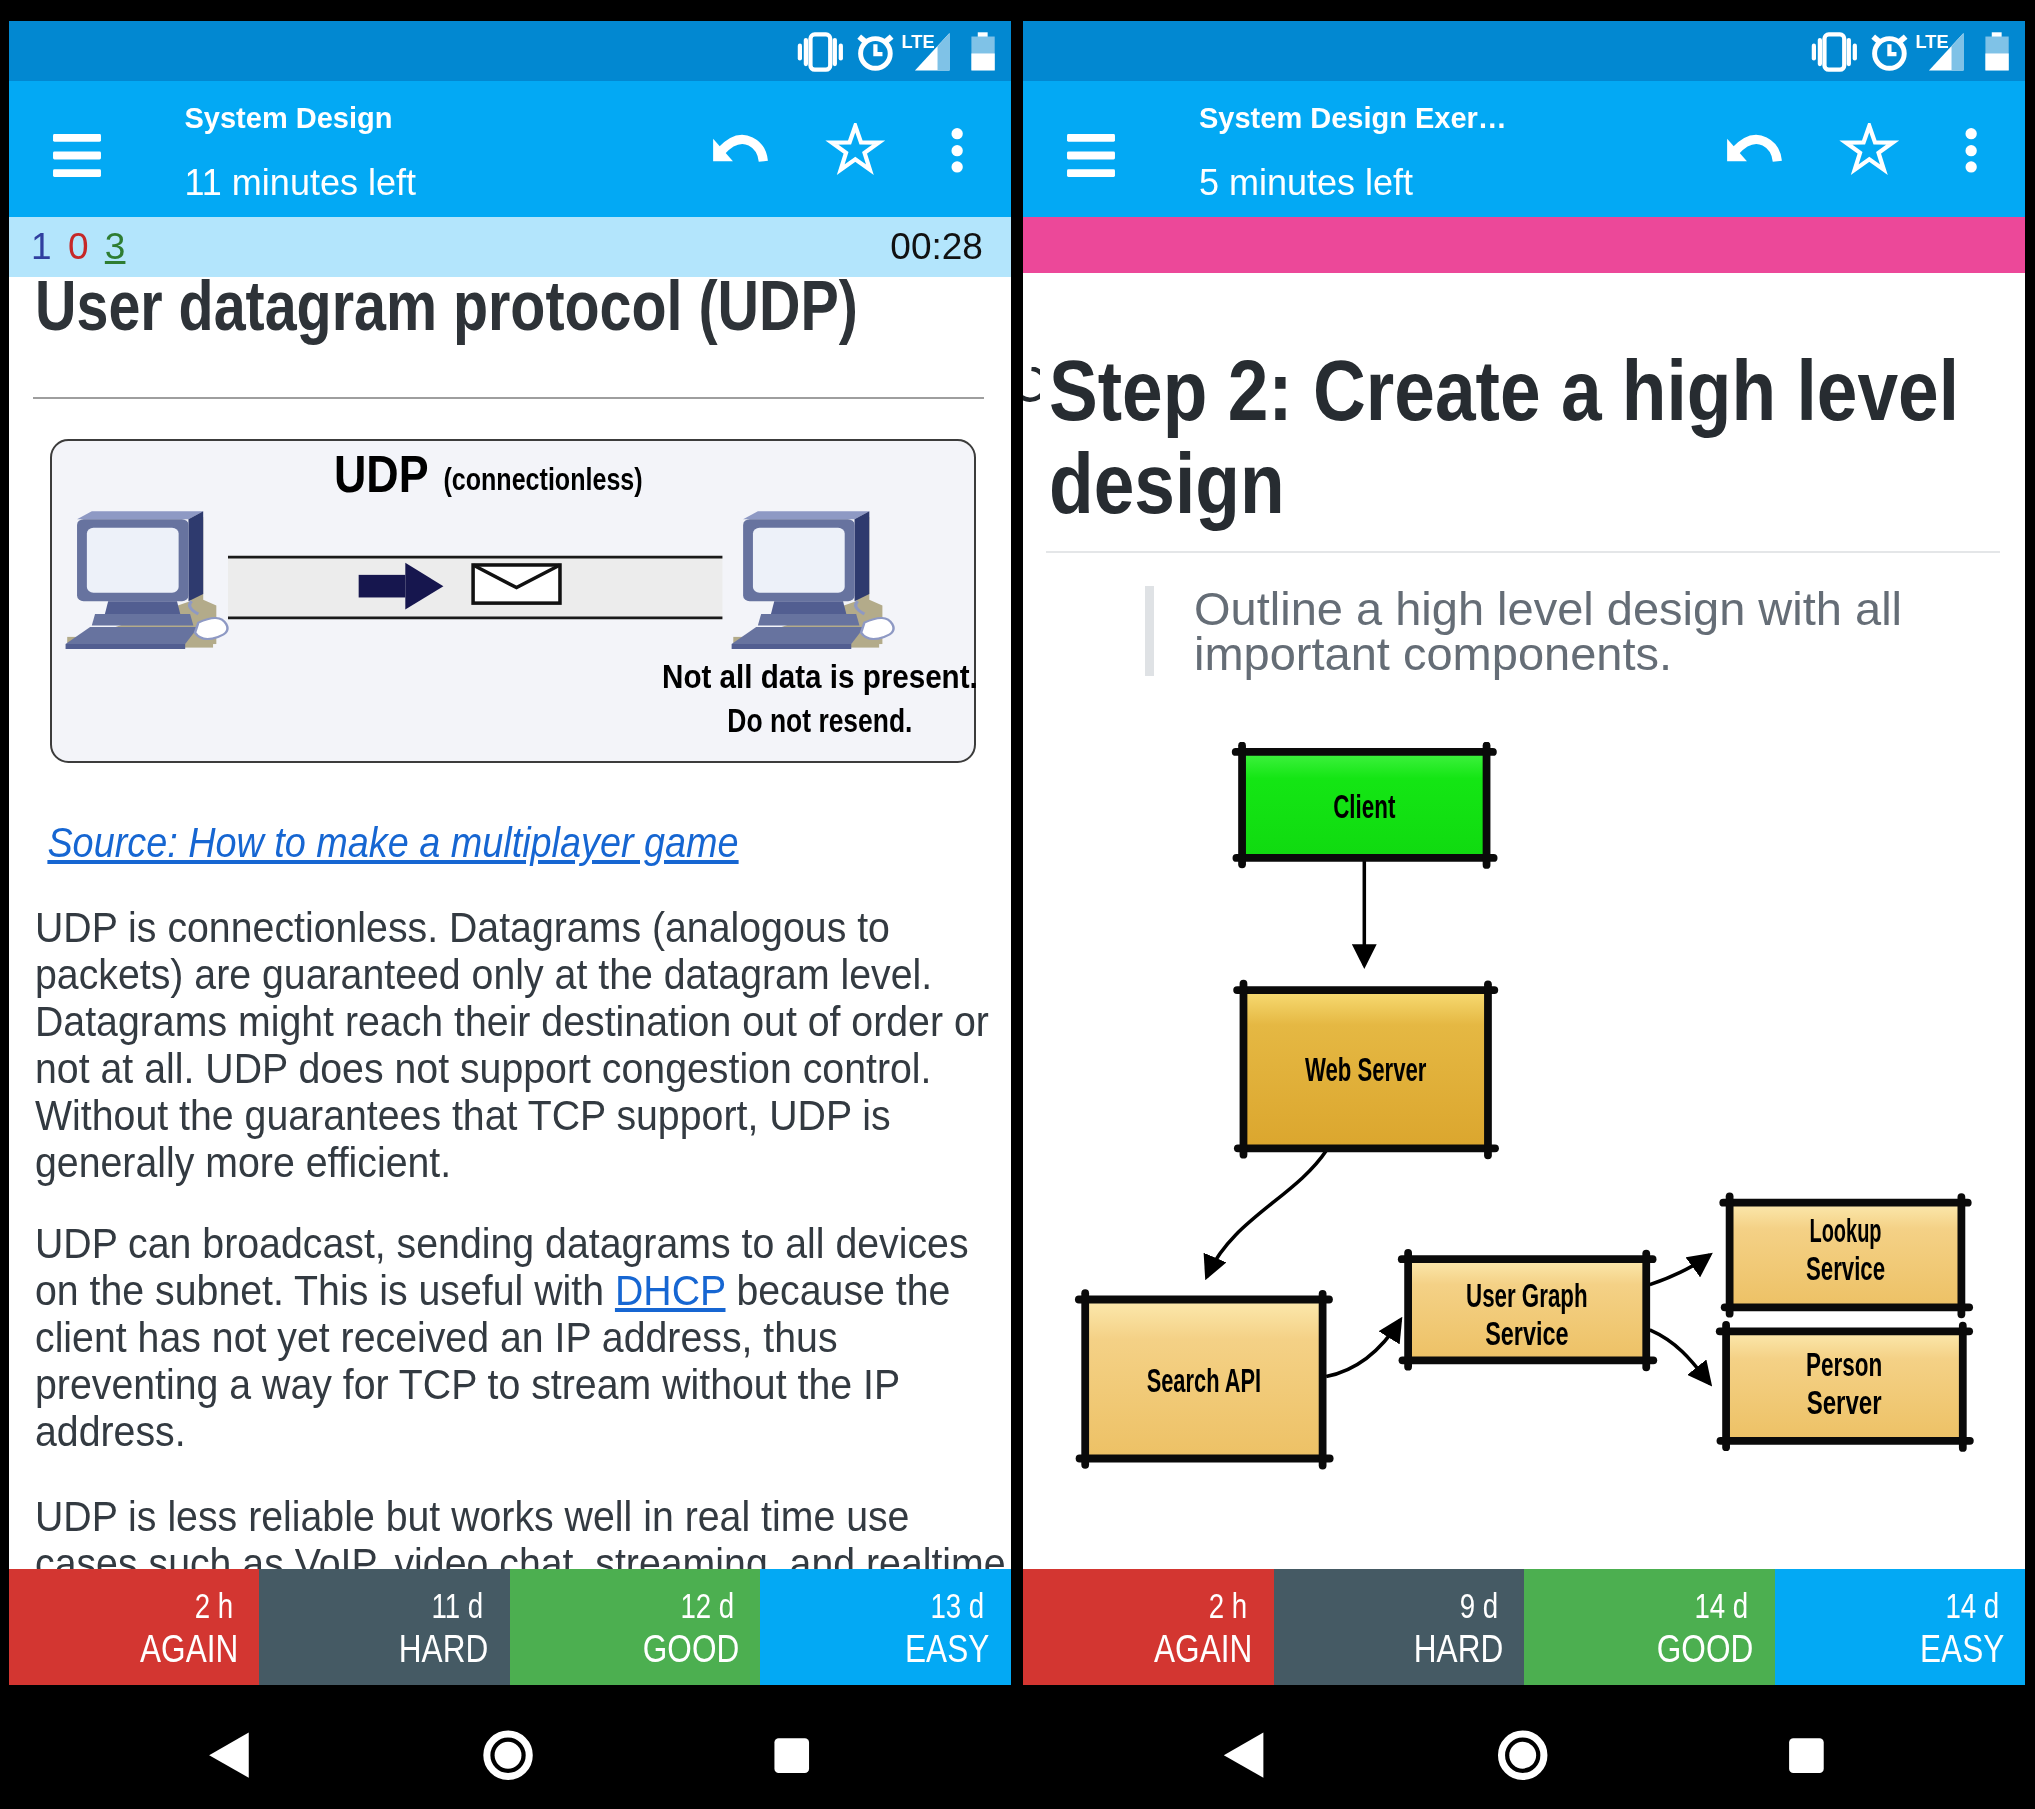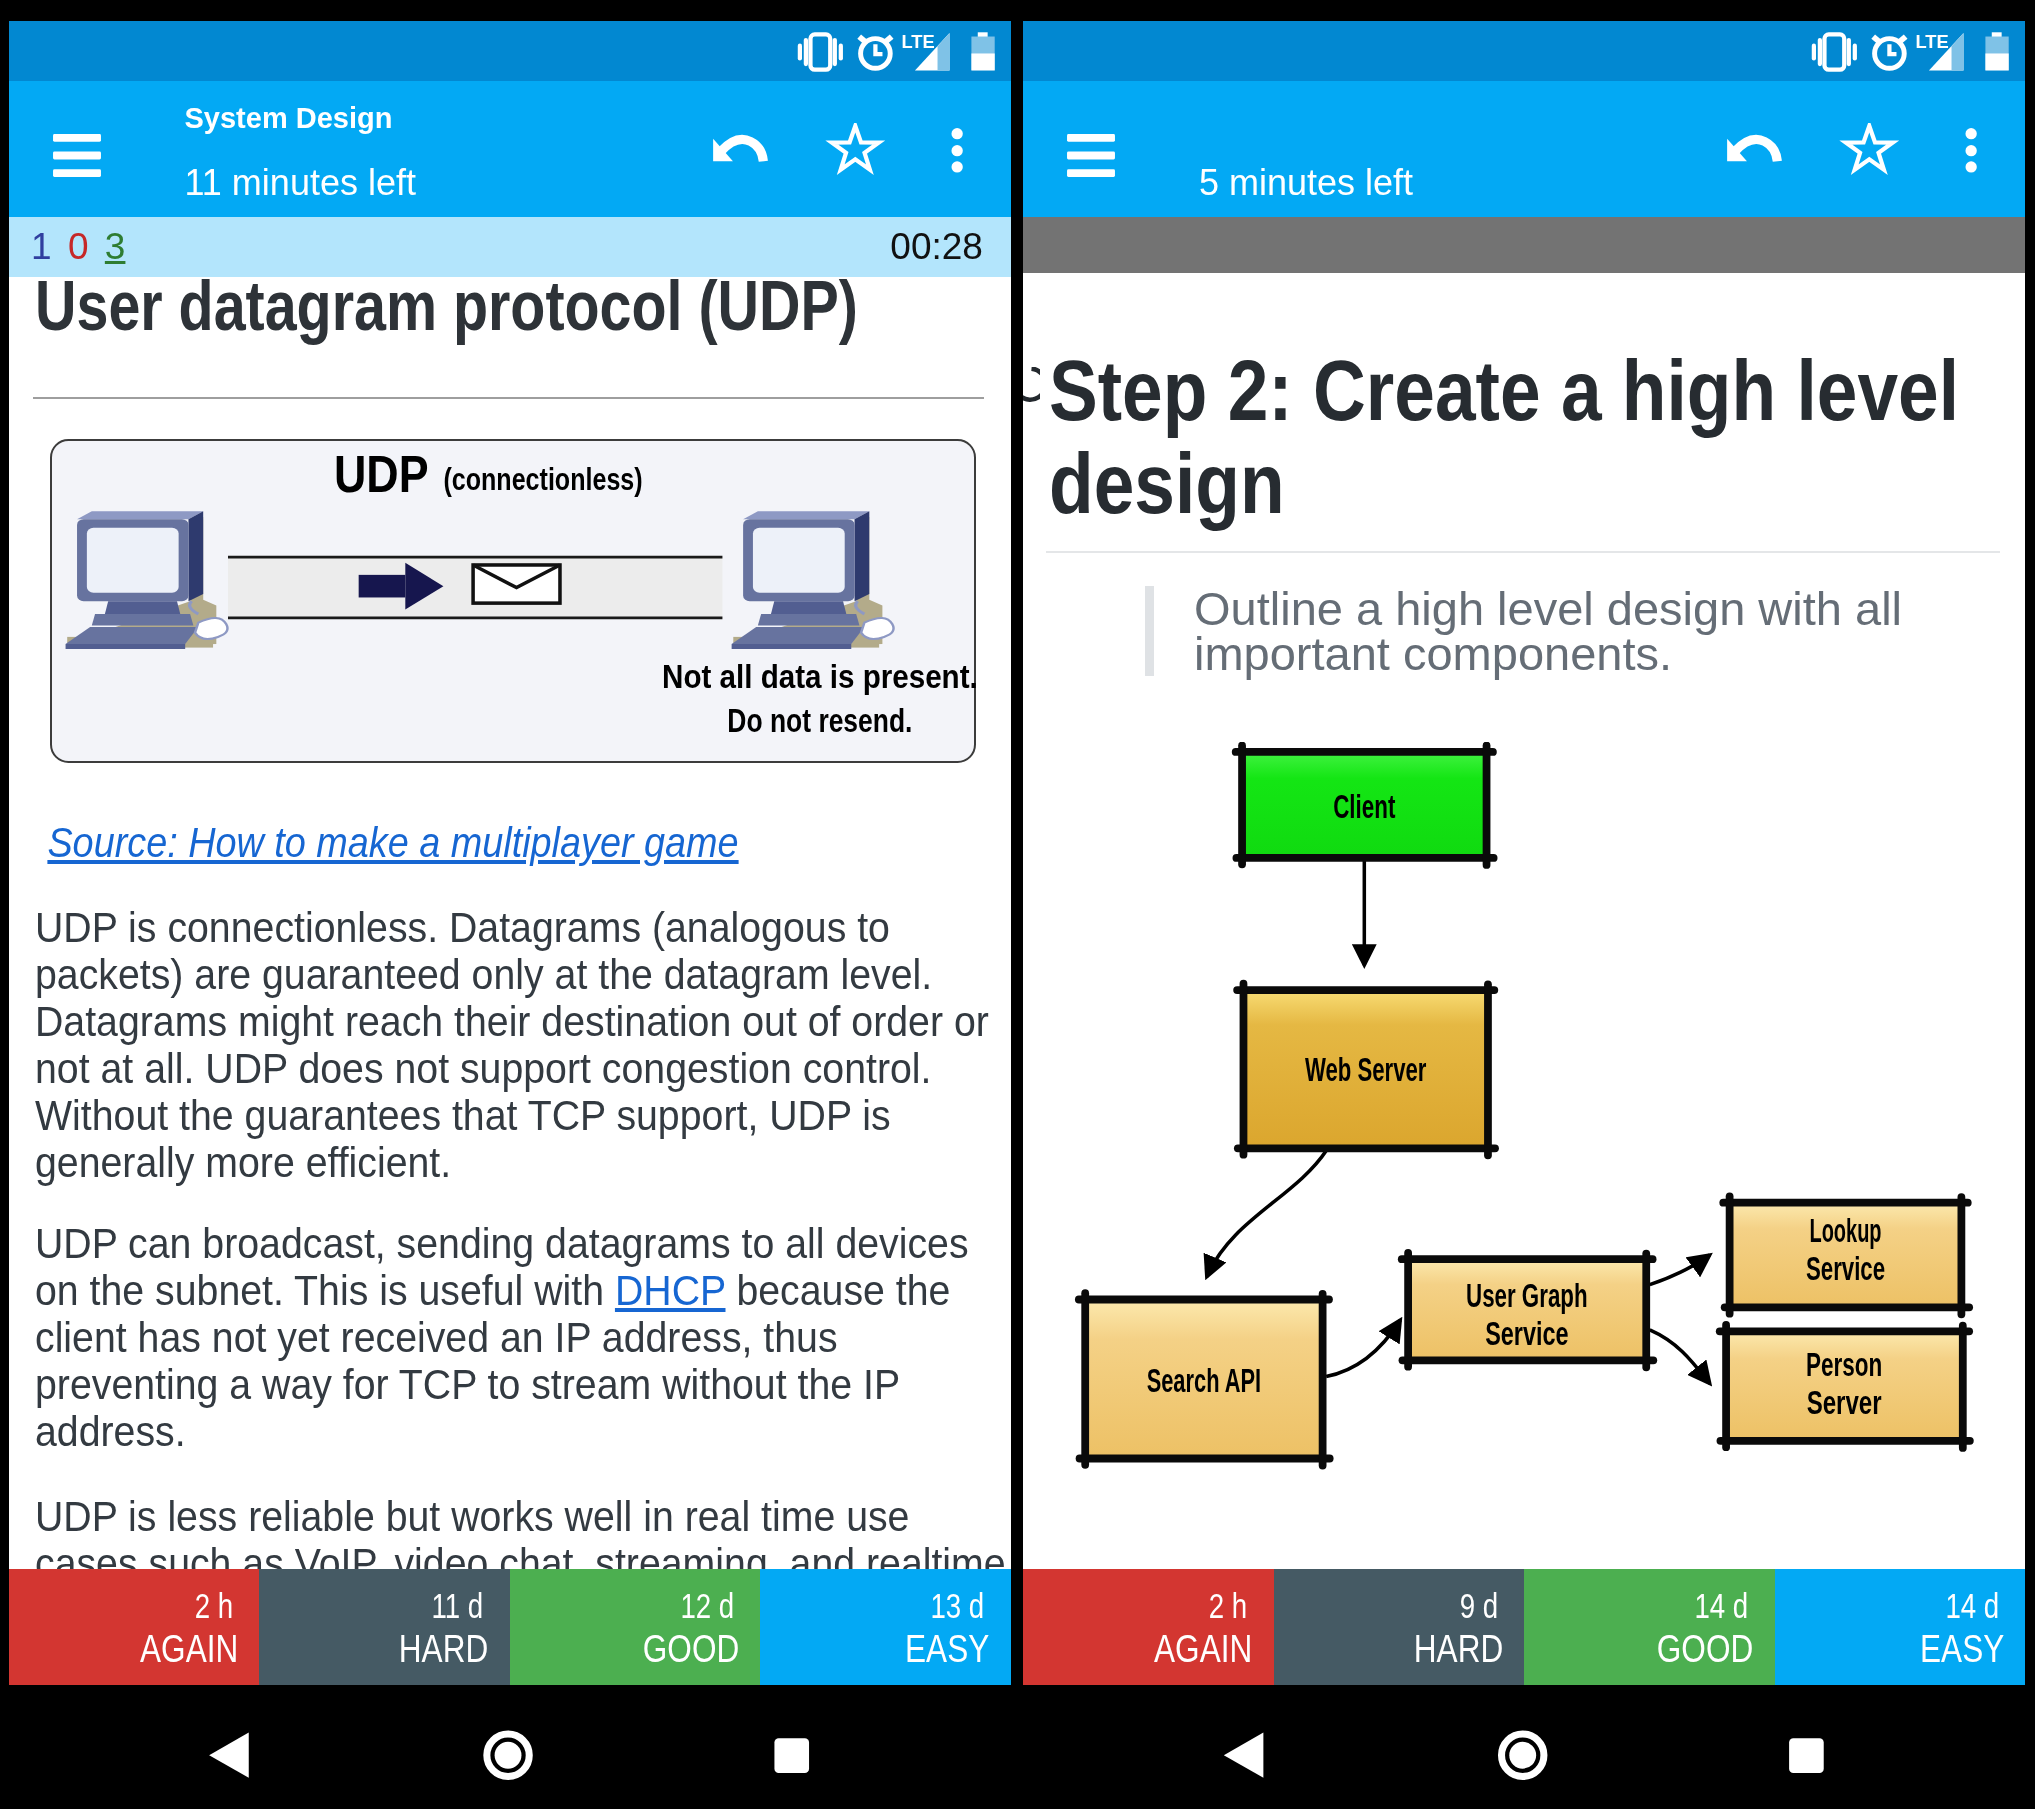--- a/index.html
+++ b/index.html
@@ -1,18 +1,18 @@
 <!DOCTYPE html>
 <html style="font-size:11.3px"><head>
 <meta charset="utf-8">
 <style>
   * { margin:0; padding:0; box-sizing:border-box; }
   html,body { width:2035px; height:1809px; background:#000; overflow:hidden;
     font-family:"Liberation Sans", sans-serif; }
-  .panel { position:absolute; top:21px; width:1002px; height:1596px; background:#737373; }
+  .panel { position:absolute; top:21px; width:1002px; height:1596px; background:#ec4899; }
   #pL { left:8.5px; } #pR { left:1023px; }
   .status  { position:absolute; left:0; top:0; width:100%; height:60px; background:#0288d1; }
   .toolbar { position:absolute; left:0; top:60px; width:100%; height:136px; background:#03a9f4; }
   .counts  { position:absolute; left:0; top:196px; width:100%; height:60px; background:#b3e5fc; z-index:3; }
   .content { position:absolute; left:0; top:252px; width:100%; height:1296px; background:#fff; overflow:hidden; }
   .answers { position:absolute; left:0; top:1548px; width:100%; height:116px; display:flex; }
   .ans { flex:1; color:#fff; text-align:right; }
   .ans .t1 { margin-top:16.3px; font-size:35px; line-height:42px; transform:scaleX(0.79); }
   .ans .t2 { font-size:38px; line-height:44px; transform:scaleX(0.83); }
   .a-again { background:#d33631; } .a-hard { background:#455a64; }
@@ -209,20 +209,21 @@
     </svg>
   </div>
   <div class="toolbar">
     <svg style="position:absolute;left:44px;top:53px" width="48" height="43" viewBox="0 0 68 61">
       <g fill="#fff">
           <rect x="0" y="0" width="68" height="11" rx="2"></rect>
           <rect x="0" y="25" width="68" height="11" rx="2"></rect>
           <rect x="0" y="50" width="68" height="11" rx="2"></rect>
         </g>
     </svg>
+    <div class="ttl">System Design Exer…</div>
     <div class="sub">5 minutes left</div>
     <svg style="position:absolute;left:702px;top:42px" width="290" height="78" viewBox="0 0 410 110">
       <path d="M3 22 L3 54 L31 54 Z" fill="#fff"></path>
       <path d="M14 40 Q 36 16 56 26 Q 72 34 74 54" fill="none" stroke="#fff" stroke-width="13"></path>
       <g transform="translate(204,38)">
         <path d="M0,-34 L8.1,-10.8 L33.2,-10.5 L13.1,4 L20.6,27.8 L0,13.3 L-20.6,27.8 L-13.1,4 L-33.2,-10.5 L-8.1,-10.8 Z" fill="none" stroke="#fff" stroke-width="6"></path>
       </g>
       <g fill="#fff">
           <circle cx="348" cy="15" r="8"></circle>
           <circle cx="348" cy="39" r="8"></circle>

